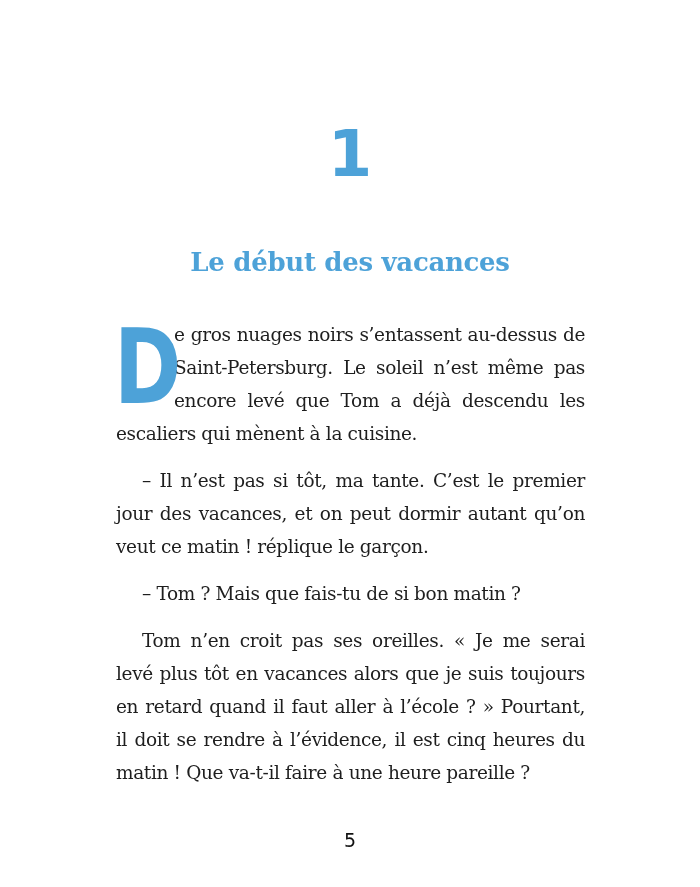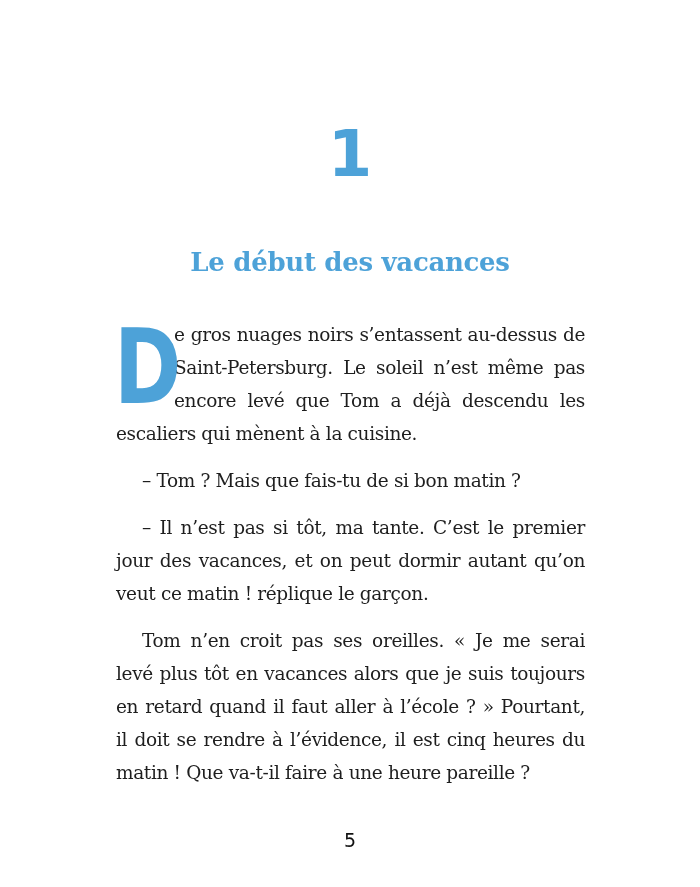--- a/index.html
+++ b/index.html
@@ -97,22 +97,22 @@
 
 <div class="page">
 
   <div class="chapter-number">1</div>
 
   <div class="chapter-title">Le début des vacances</div>
 
   <div class="body-text">
     <p class="para first"><span class="dropcap">D</span><span>e gros nuages noirs s’entassent au-dessus de Saint-Petersburg. Le soleil n’est même pas encore levé que Tom a déjà descendu les escaliers qui mènent à la cuisine.</span></p>
 
+    <p class="para">– Il n’est pas si tôt, ma tante. C’est le premier jour des vacances, et on peut dormir autant qu’on veut ce matin ! réplique le garçon.</p>
+
     <p class="para">– Tom ? Mais que fais-tu de si bon matin ?</p>
-
-    <p class="para">– Il n’est pas si tôt, ma tante. C’est le premier jour des vacances, et on peut dormir autant qu’on veut ce matin ! réplique le garçon.</p>
 
     <p class="para">Tom n’en croit pas ses oreilles. « Je me serai levé plus tôt en vacances alors que je suis toujours en retard quand il faut aller à l’école ? » Pourtant, il doit se rendre à l’évidence, il est cinq heures du matin ! Que va-t-il faire à une heure pareille ?</p>
   </div>
 
   <div class="page-number">5</div>
 
 </div>
 
 </body></html>

